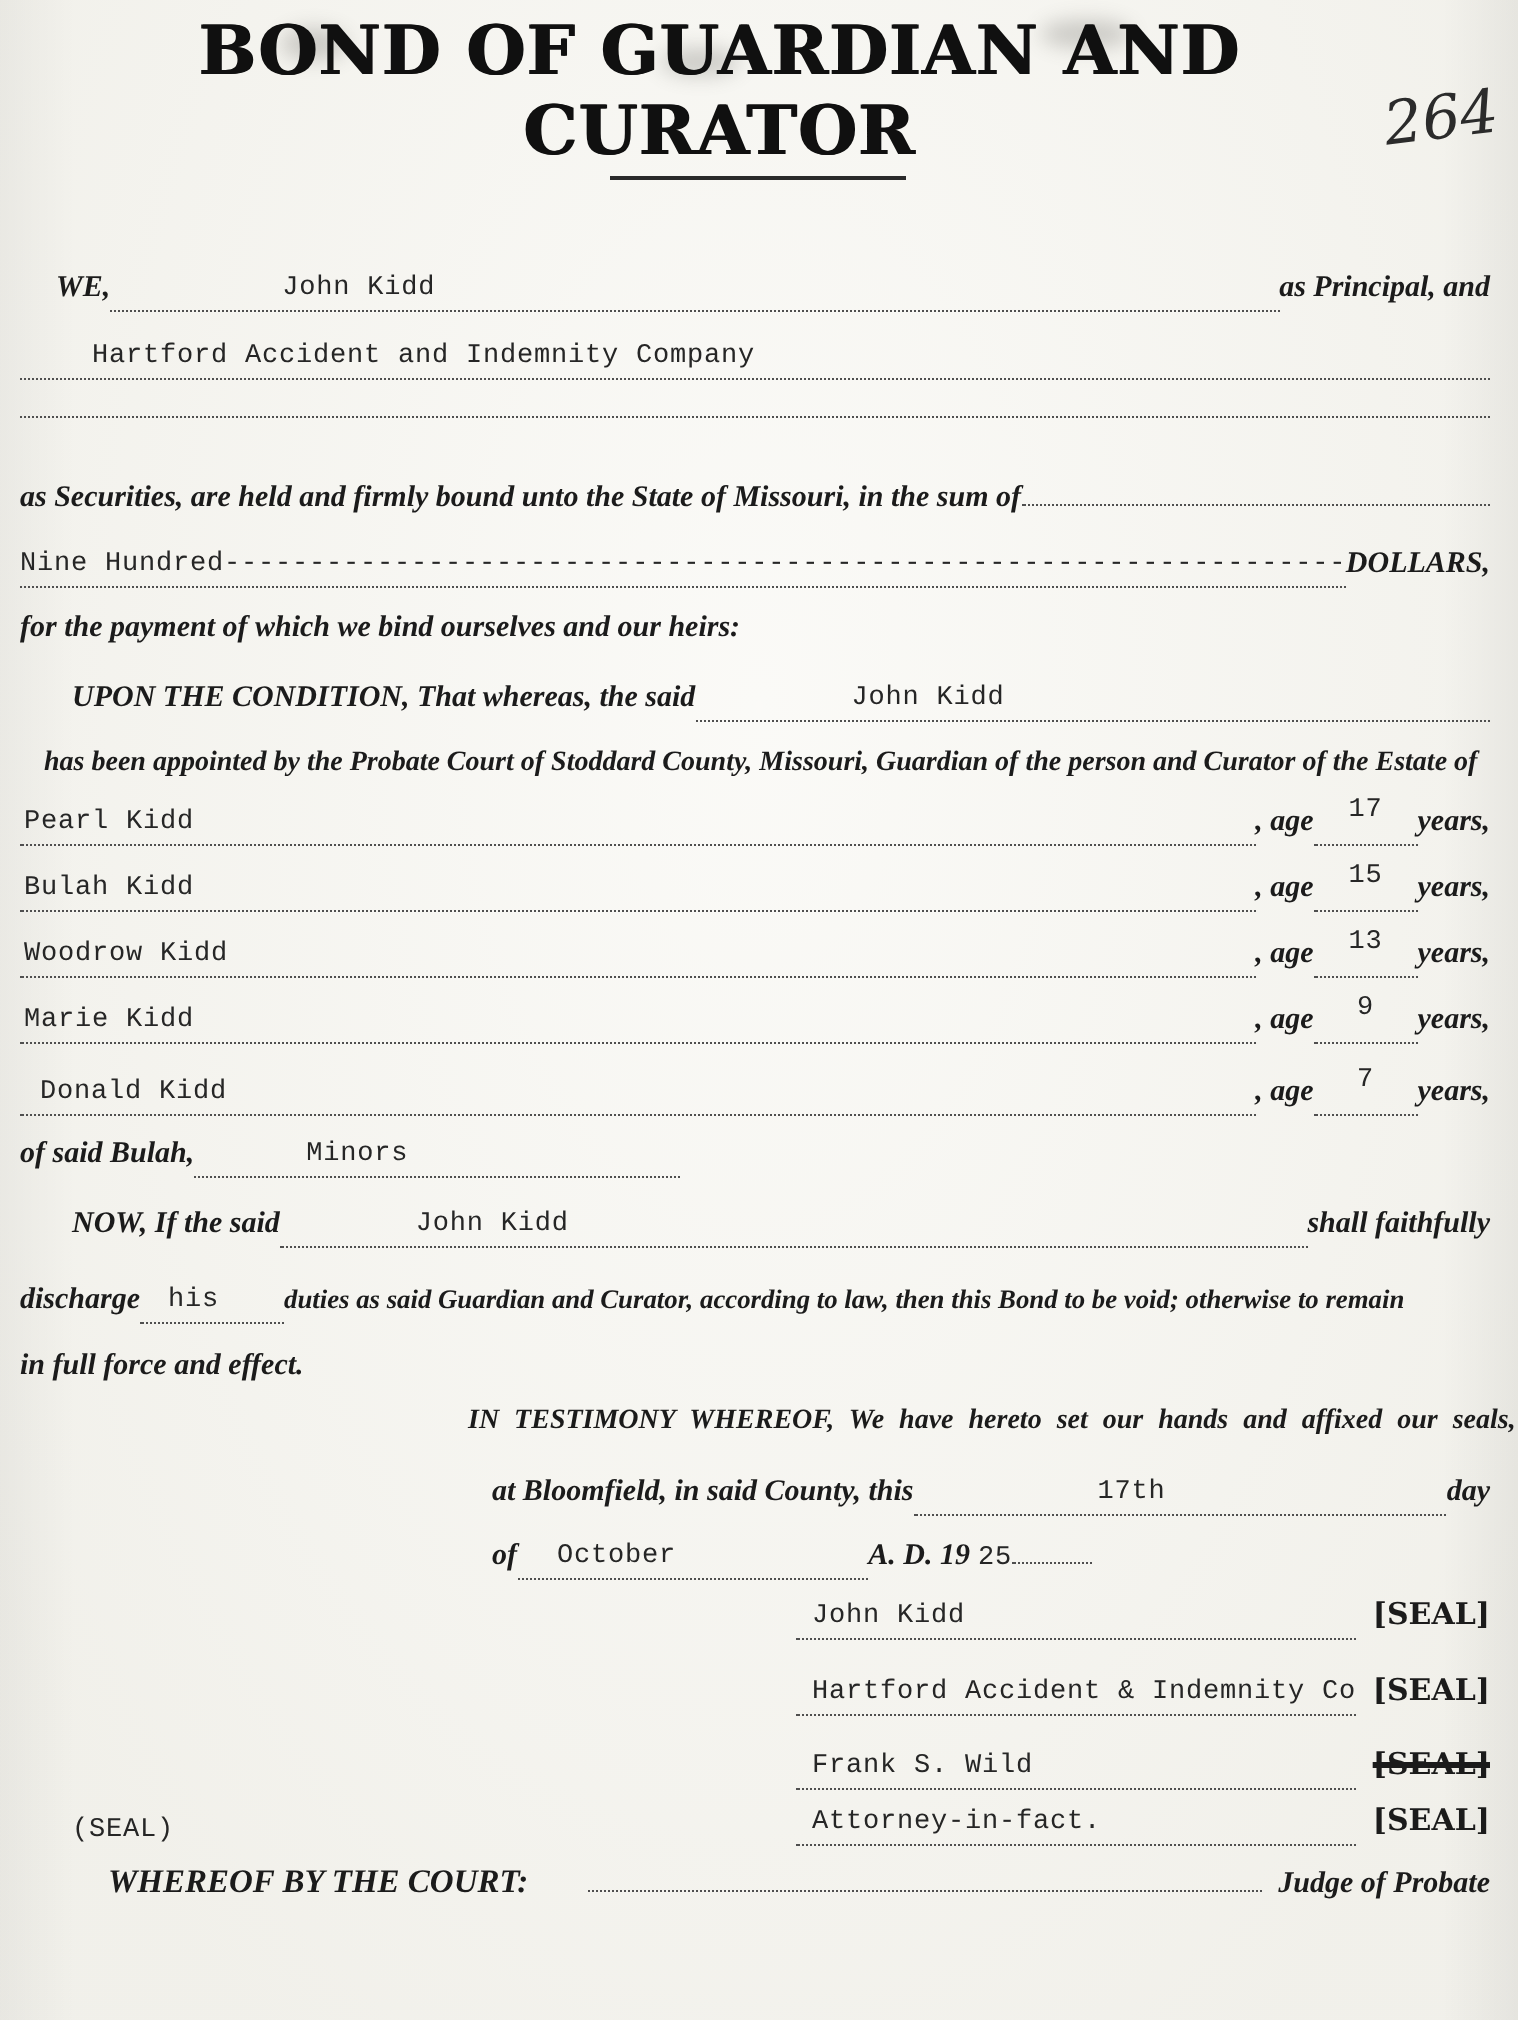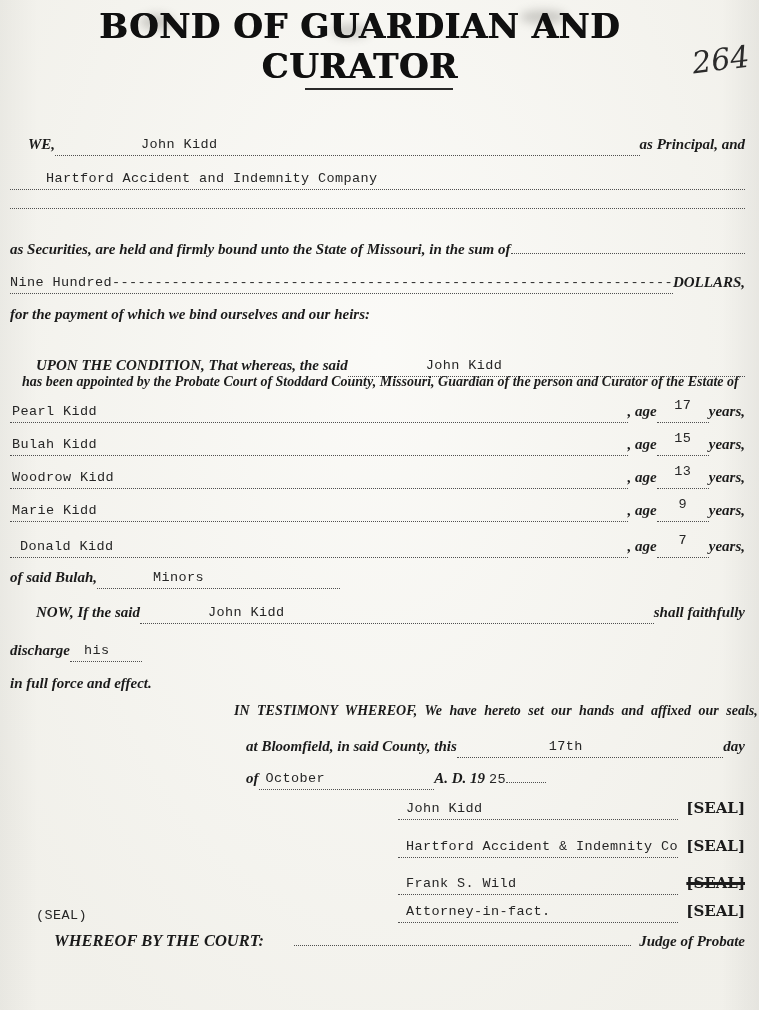--- a/index.html
+++ b/index.html
@@ -87,21 +87,21 @@
 
   <div class="row" style="top:272px">
     <span class="fill"><span class="typed">Nine Hundred</span><span class="typed">----------------------------------------------------------------------------------</span></span>
     <span class="printed">DOLLARS,</span>
   </div>
 
   <div class="row" style="top:305px">
     <span class="printed">for the payment of which we bind ourselves and our heirs:</span>
   </div>
 
-  <div class="row" style="top:355px">
+  <div class="row" style="top:339px">
     <span class="printed indent">UPON THE CONDITION, That whereas, the said</span>
     <span class="fill"><span class="typed" style="padding-left:78px">John Kidd</span></span>
   </div>
 
   <div class="row" style="top:373px">
     <span class="printed mid">has been appointed by the Probate Court of Stoddard County, Missouri, Guardian of the person and Curator of the Estate of</span>
   </div>
 
   <div class="row" style="top:401px">
     <span class="fill"><span class="typed" style="padding-left:2px">Pearl Kidd</span></span>
@@ -141,39 +141,40 @@
 
   <div class="row" style="top:602px">
     <span class="printed indent">NOW, If the said</span>
     <span class="fill"><span class="typed" style="padding-left:68px">John Kidd</span></span>
     <span class="printed">shall faithfully</span>
   </div>
 
   <div class="row" style="top:640px">
     <span class="printed">discharge</span>
     <span class="fill" style="flex:0 0 72px"><span class="typed" style="padding-left:14px">his</span></span>
+    <span class="printed tight">duties as said Guardian and Curator, according to law, then this Bond to be void; otherwise to remain</span>
   </div>
 
   <div class="row" style="top:674px">
     <span class="printed">in full force and effect.</span>
   </div>
 
   <div class="row" style="top:702px;left:222px">
     <span class="printed mid wordy">IN TESTIMONY WHEREOF, We have hereto set our hands and affixed our seals,</span>
   </div>
 
   <div class="row" style="top:736px;left:246px">
     <span class="printed">at Bloomfield, in said County, this</span>
     <span class="fill"><span class="typed" style="padding-left:92px">17th</span></span>
     <span class="printed">day</span>
   </div>
 
   <div class="row" style="top:768px;left:246px;right:auto;width:300px">
     <span class="printed">of</span>
-    <span class="fill"><span class="typed" style="padding-left:7px">October</span></span>
+    <span class="fill"><span class="typed" style="padding-left:20px">October</span></span>
     <span class="printed">A. D. 19</span>
     <span class="typed" style="padding-left:4px">25</span>
     <span class="dots" style="flex:0 0 40px"></span>
   </div>
 
   <div class="row" style="top:798px;left:398px">
     <span class="fill"><span class="typed" style="padding-left:8px">John Kidd</span></span>
     <span class="printed seal">[SEAL]</span>
   </div>
   <div class="row" style="top:836px;left:398px">

